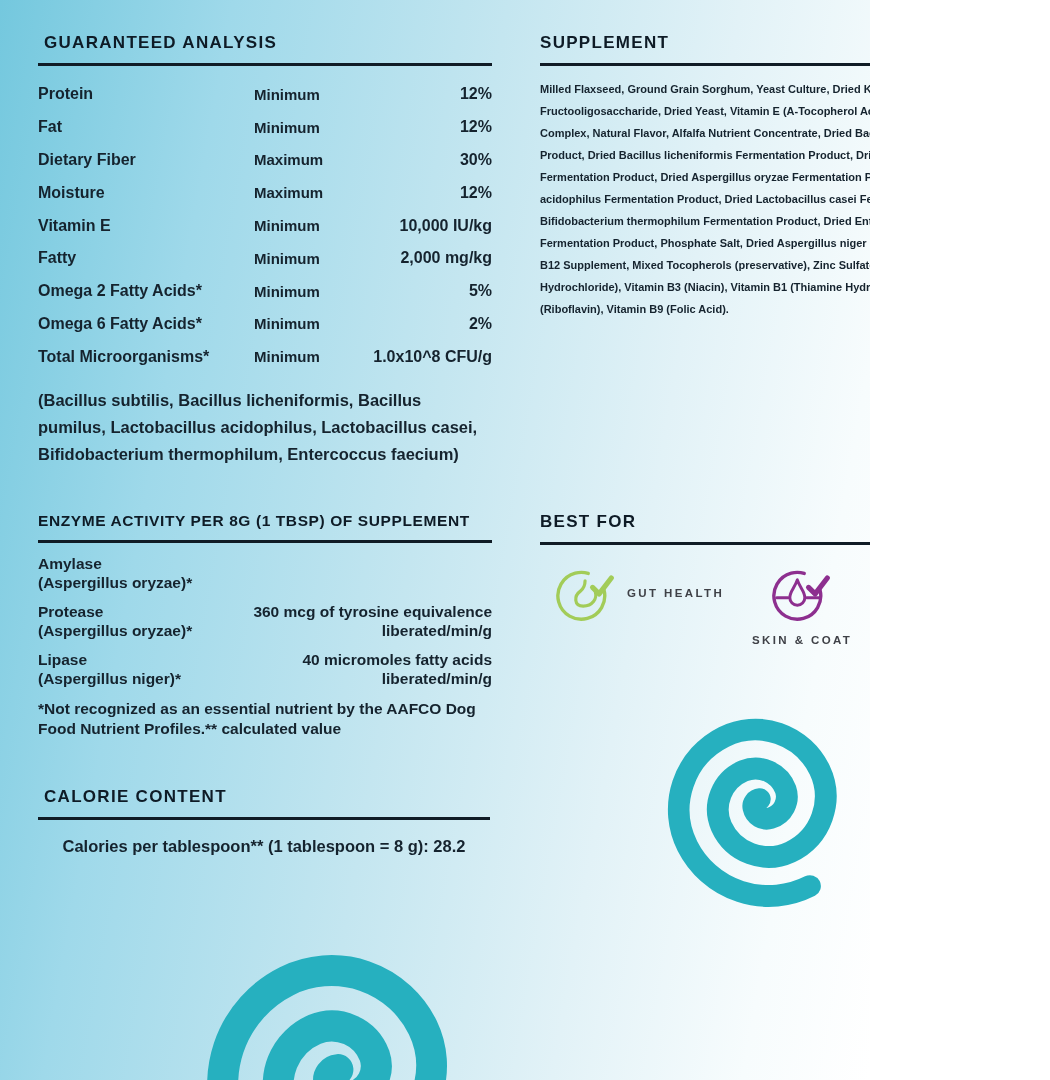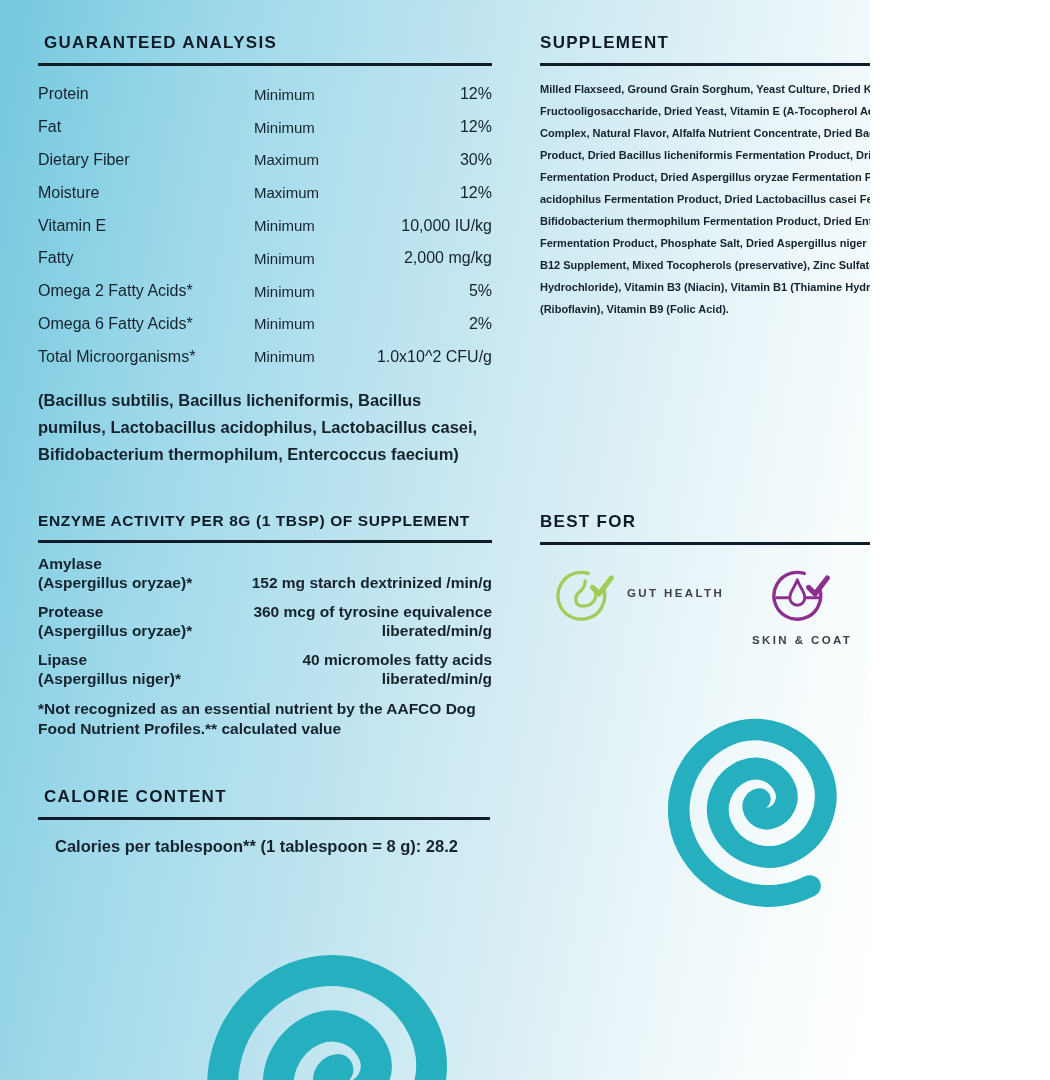--- a/index.html
+++ b/index.html
@@ -6,35 +6,35 @@
   .page{
     position:relative;width:870px;height:1080px;overflow:hidden;
     background:linear-gradient(100deg,#74c8de 0%,#9fd9ea 22%,#c4e6f0 48%,#e2f2f7 70%,#f7fcfd 88%,#ffffff 100%);
     font-family:"Liberation Sans", sans-serif;color:#15232e;
   }
   h2{font-size:17px;font-weight:bold;letter-spacing:1.3px;color:#0e1b26;margin:0 0 10px 6px;}
   .rule{height:3px;background:#101c26;margin:0 0 12px 0;}
   section{position:absolute;}
   
   #ga{left:38px;top:33px;width:454px;}
-  .ga-row{display:flex;align-items:center;height:32.8px;font-size:16px;font-weight:normal;}
+  .ga-row{display:flex;align-items:center;height:32.8px;font-size:16px;font-weight:bold;}
   .ga-row .n{width:216px;}
   .ga-row .b{width:110px;font-size:15px;}
   .ga-row .v{flex:1;text-align:right;}
   .note{margin:14px 0 0 0;font-size:16.5px;line-height:27px;font-weight:bold;}
   
   #enzyme{left:38px;top:512px;width:454px;}
   #enzyme h2{font-size:15.5px;letter-spacing:0.6px;margin-left:0;}
   .e-row{display:flex;margin-bottom:11px;font-size:15.5px;font-weight:bold;line-height:18.5px;align-items:flex-end;}
   .e-row .lbl{flex:1;}
   .e-row .val{width:250px;text-align:right;}
   .footnote{margin:6px 0 0 0;font-size:15.5px;line-height:19.5px;font-weight:bold;}
   
   #calorie{left:38px;top:787px;width:452px;}
-  #calorie p{margin:17px;font-size:16.5px;font-weight:bold;}
+  #calorie p{margin:17px;font-size:16.5px;font-weight:bold;text-align:center;}
   
   #ingredients{left:540px;top:33px;width:504px;}
   #ingredients h2{margin-left:0;}
   #ingredients p{margin:12px 0 16px 0;font-size:11px;line-height:22px;font-weight:bold;}
   
   #bestfor{left:540px;top:512px;width:510px;}
   #bestfor h2{margin-left:0;}
   .bf-strip{position:relative;height:95px;margin-top:10px;}
   .bf-item{position:absolute;top:6px;display:flex;align-items:center;gap:11px;}
   .bf-item .lab{font-size:11.5px;font-weight:bold;letter-spacing:2.4px;color:#3f4147;white-space:nowrap;}
@@ -94,35 +94,34 @@
         <span class="v">5%</span>
       </div>
       <div class="ga-row">
         <span class="n">Omega 6 Fatty Acids*</span>
         <span class="b">Minimum</span>
         <span class="v">2%</span>
       </div>
       <div class="ga-row">
         <span class="n">Total Microorganisms*</span>
         <span class="b">Minimum</span>
-        <span class="v">1.0x10^2 CFU/g</span>
+        <span class="v">1.0x10^8 CFU/g</span>
       </div>
     </div>
     <p class="note">(Bacillus subtilis, Bacillus licheniformis, Bacillus pumilus, Lactobacillus acidophilus, Lactobacillus casei, Bifidobacterium thermophilum, Entercoccus faecium)</p>
   </section>
 
   <section id="enzyme">
     <h2>ENZYME ACTIVITY PER 8G (1 TBSP) OF SUPPLEMENT</h2>
     <div class="rule"></div>
     <div class="e-row">
       <span class="lbl">
         <span>Amylase</span><br>
         <span>(Aspergillus oryzae)*</span>
       </span>
-      <span class="val">152 mg starch dextrinized /min/g</span>
     </div>
     <div class="e-row">
       <span class="lbl">
         <span>Protease</span><br>
         <span>(Aspergillus oryzae)*</span>
       </span>
       <span class="val">360 mcg of tyrosine equivalence liberated/min/g</span>
     </div>
     <div class="e-row">
       <span class="lbl">

